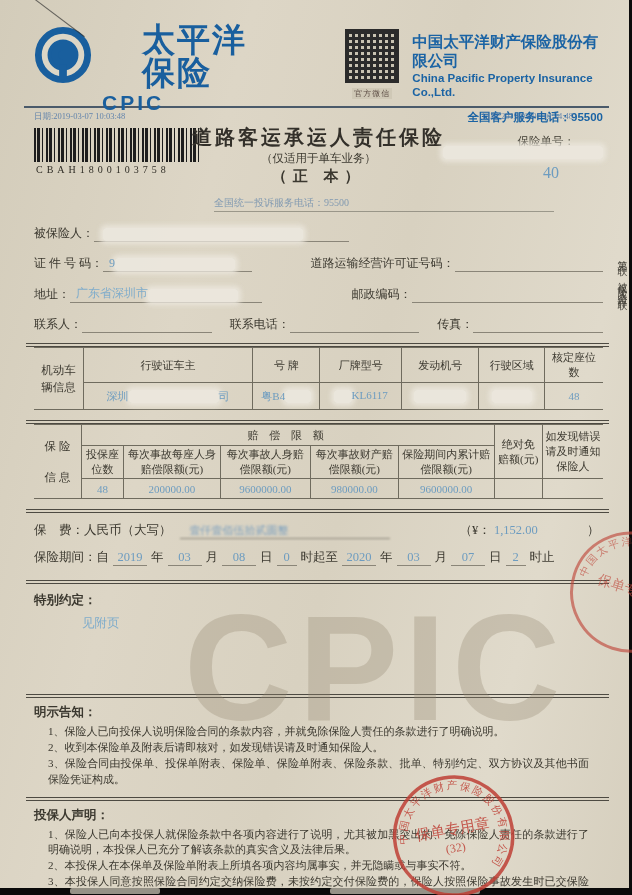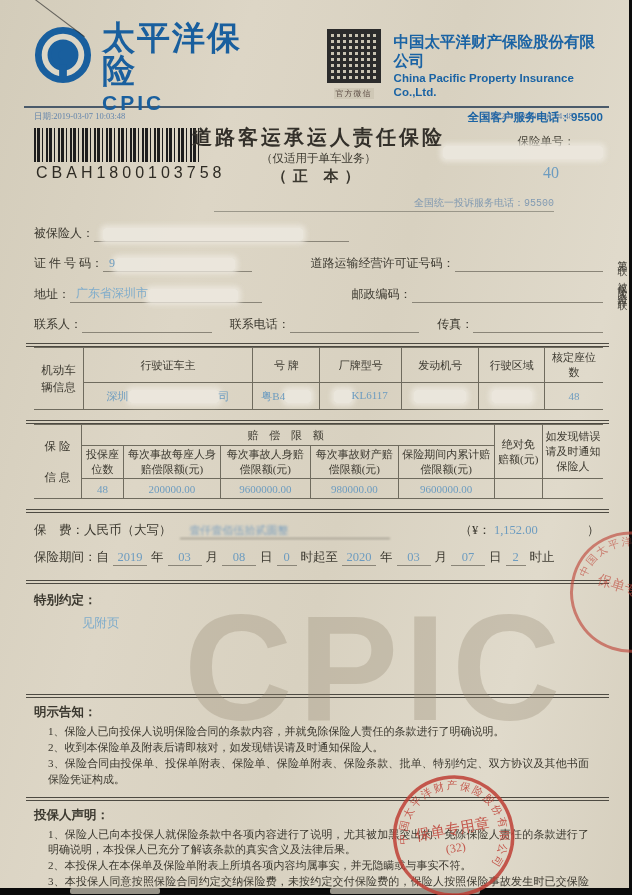--- a/index.html
+++ b/index.html
@@ -9,52 +9,52 @@
          background:linear-gradient(104deg,#d3ccba 0%,#ddd6c6 30%,#d8d1c0 55%,#e0dacb 80%,#d6cfbe 100%);
          padding:18px 26px 0 34px;box-sizing:border-box;}
   .scratch{position:absolute;top:14px;left:18px;width:74px;height:1px;background:rgba(40,40,40,.65);transform:rotate(37deg);}
   .edge-bottom{position:absolute;left:0;right:0;bottom:0;height:7px;background:#0a0a0a;}
   .patch{position:absolute;height:6px;background:#b9b4a6;border-radius:2px;opacity:.8;}
 
   
   .hdr{display:flex;align-items:flex-start;height:78px;margin-top:6px;}
   .logo-mark{width:58px;height:58px;flex:0 0 58px;margin-top:2px;}
   .brand{margin-left:10px;line-height:1;}
-  .brand-cn{font-size:33px;font-weight:bold;color:#195f9e;letter-spacing:2px;font-family:Liberation Mono, monospace;}
+  .brand-cn{font-size:33px;font-weight:bold;color:#195f9e;letter-spacing:2px;font-family:Liberation Serif, serif;margin-left:40px;}
   .brand-en{font-size:21px;font-weight:bold;color:#195f9e;letter-spacing:3px;margin-top:2px;font-family:"Liberation Sans",sans-serif;}
   .qr-wrap{margin-left:68px;margin-top:6px;text-align:center;}
   .qr{width:52px;height:52px;background:
       repeating-linear-gradient(0deg,#2b2b2b 0 3px,transparent 3px 6px),
       repeating-linear-gradient(90deg,#2b2b2b 0 3px,#c9c3b2 3px 6px);
       outline:2px solid #2b2b2b;outline-offset:-1px;}
   .qr-label{font-size:8px;color:#5a4a42;margin-top:3px;letter-spacing:1px;background:#cfc8b6;display:inline-block;padding:0 2px;}
   .co{margin-left:14px;text-align:left;line-height:1.25;padding-top:8px;}
   .co-cn{font-size:15.5px;font-weight:bold;color:#1a63a4;font-family:"Liberation Sans",sans-serif;}
   .co-en{font-size:11.5px;font-weight:bold;color:#1a63a4;font-family:"Liberation Sans",sans-serif;}
   .co-tel{font-size:11.5px;font-weight:bold;color:#1a63a4;margin-top:10px;text-align:right;font-family:"Liberation Sans",sans-serif;}
   .rule-blue{height:0;border-top:2.5px solid #4a5a6a;margin:4px -6px 0 -10px;}
 
   .date-row{display:flex;justify-content:space-between;font-size:8.5px;color:rgba(76,118,168,.85);
             filter:blur(.4px);margin:3px 0 1px;padding-right:30px;}
 
   
   .tz{position:relative;height:72px;}
   .barcode{position:absolute;left:0;top:4px;width:168px;height:34px;
            background:repeating-linear-gradient(90deg,#1d1d1d 0 2px,transparent 2px 3px,#1d1d1d 3px 6px,transparent 6px 8px,#1d1d1d 8px 9px,transparent 9px 12px);}
-  .barcode-num{position:absolute;left:2px;top:40px;font-family:Liberation Sans, sans-serif;
-               font-size:16px;letter-spacing:4px;color:#2e2b24;}
+  .barcode-num{position:absolute;left:2px;top:40px;font-family:Liberation Serif, serif;
+               font-size:10px;letter-spacing:4px;color:#2e2b24;}
   .t-main{position:absolute;left:50%;transform:translateX(-50%);top:0;font-size:20px;font-weight:bold;
           letter-spacing:3px;white-space:nowrap;color:#33302a;}
   .t-sub{position:absolute;left:50%;transform:translateX(-50%);top:27px;font-size:11.5px;color:#3b382f;white-space:nowrap;}
   .t-copy{position:absolute;left:50%;transform:translateX(-50%);top:43px;font-size:15px;font-weight:bold;letter-spacing:6px;white-space:nowrap;}
   .pn{position:absolute;right:28px;top:10px;font-size:11.5px;}
   .pn-blob{position:absolute;right:0;top:22px;width:160px;height:15px;}
   .pn-frag{position:absolute;right:44px;top:40px;}
-  .hotline-wm{font-size:10px;color:rgba(70,115,165,.6);filter:blur(.6px);text-align:right;
-              margin:0 0 2px 180px;border-bottom:1px solid rgba(90,90,80,.5);padding-bottom:1px;width:340px;font-family:Liberation Mono, monospace;}
+  .hotline-wm{font-size:10px;color:rgba(70,115,165,.6);filter:blur(.6px);text-align:left;
+              margin:0 0 2px 180px;border-bottom:1px solid rgba(90,90,80,.5);padding-bottom:1px;width:340px;}
 
   
   .blue{color:#6d9cc0;filter:blur(.4px);}
   .blue2{color:#7faccb;filter:blur(.5px);}
   .blob{display:inline-block;vertical-align:middle;height:13px;border-radius:3px;
         background:rgba(235,231,221,.95);box-shadow:0 0 5px 3px rgba(235,231,221,.9);}
 
   
   .frow{display:flex;align-items:flex-end;font-size:12px;margin-top:13px;}
   .frow .lbl{white-space:nowrap;}

